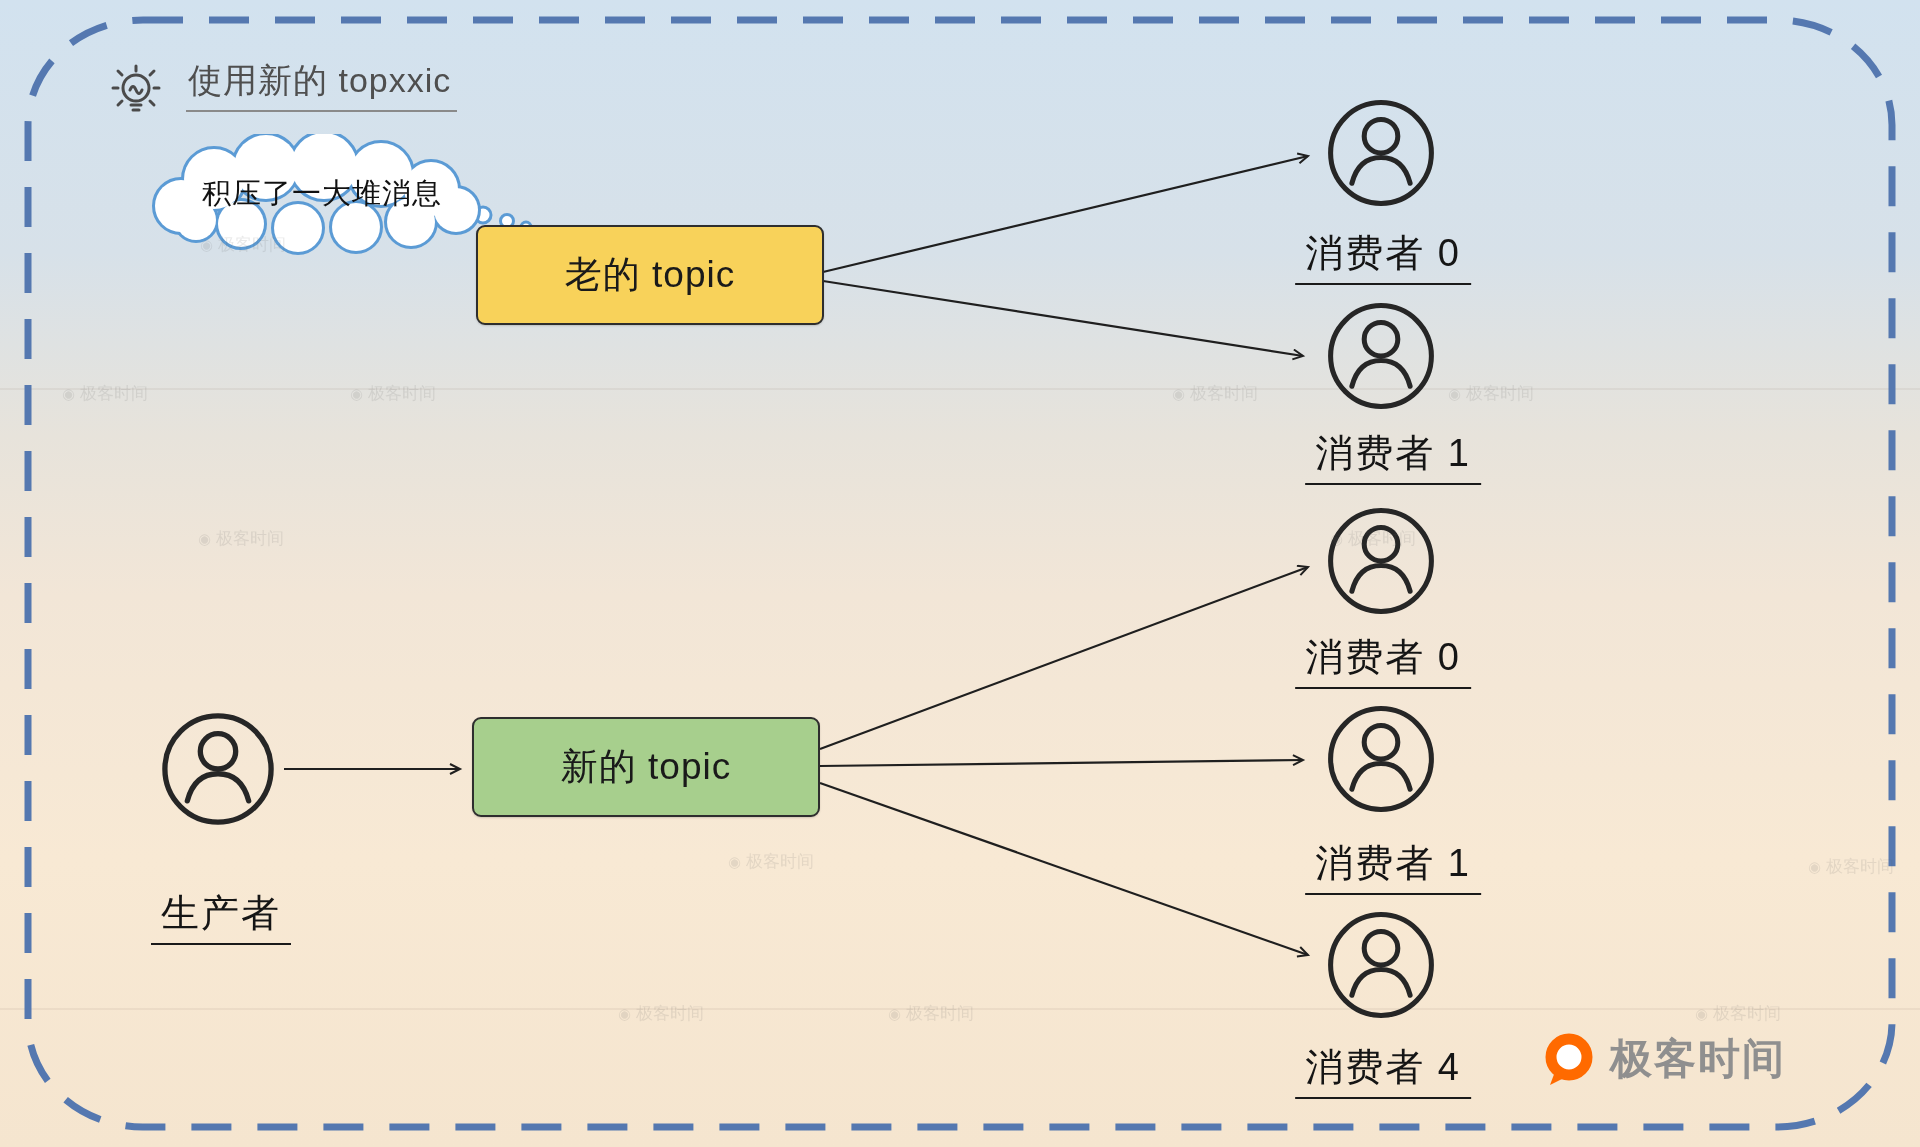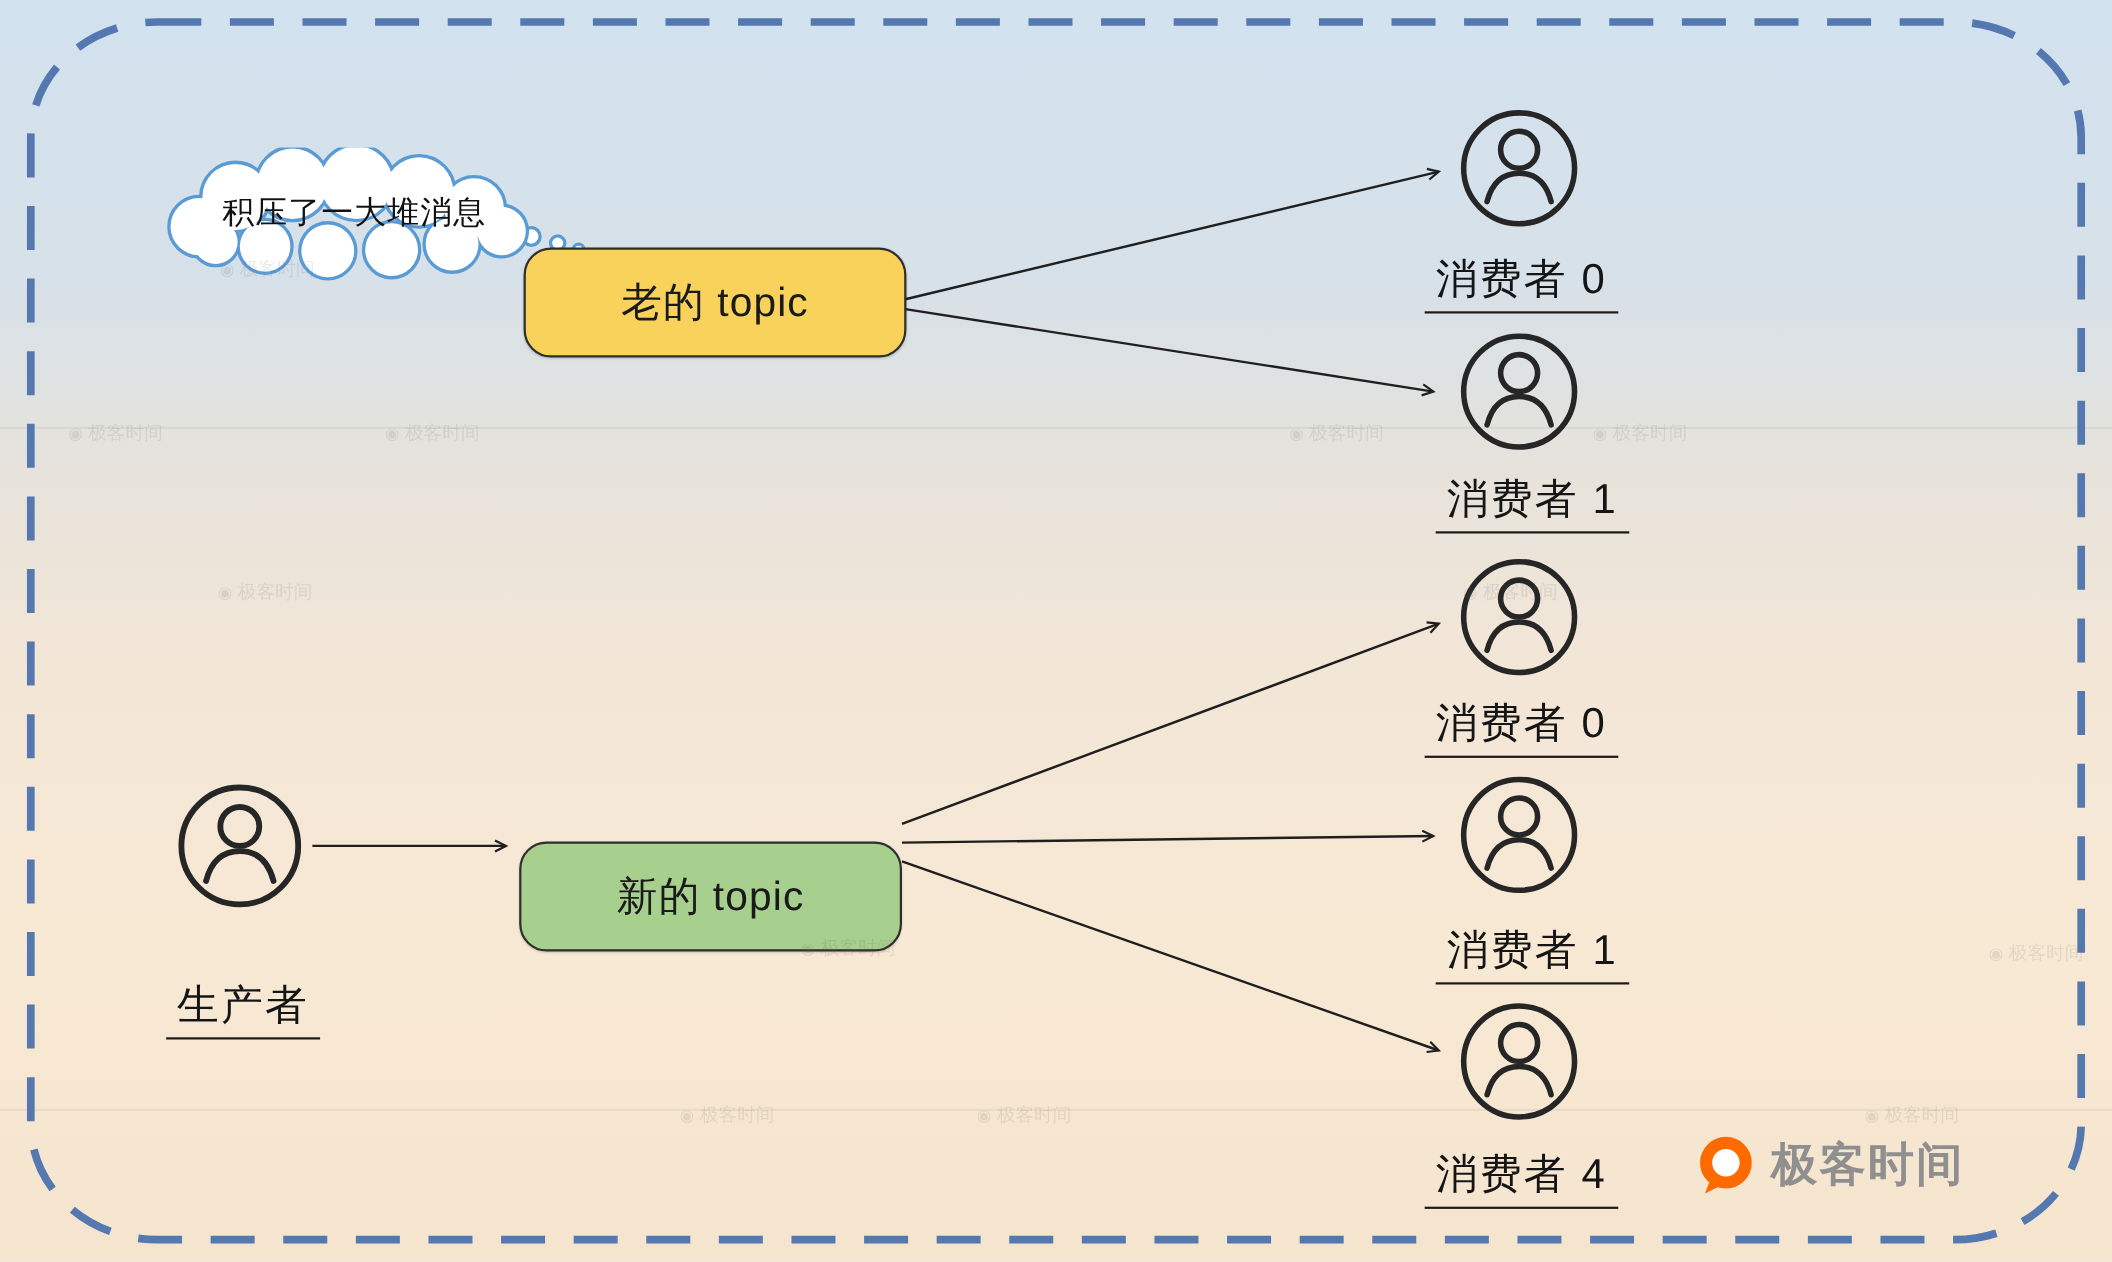--- a/index.html
+++ b/index.html
@@ -24,27 +24,27 @@
 
   .cloud{position:absolute;left:126px;top:134px;width:392px;height:122px;}
   .cloud svg{position:absolute;inset:0;}
   .cloud-text{
     position:absolute;left:0;right:0;top:40px;text-align:center;
     font-size:29px;color:#111;letter-spacing:1px;
   }
 
   .topic{
     position:absolute;width:344px;height:96px;
-    border:2.5px solid #2e2e2e;border-radius:25px;
+    border:2.5px solid #2e2e2e;border-radius:9px;
     display:flex;align-items:center;justify-content:center;
     font-size:37px;color:#1a1a1a;letter-spacing:1px;
     box-shadow:0 1px 2px rgba(0,0,0,0.15);
   }
   .topic.old{left:476px;top:225px;background:#F8D25A;}
-  .topic.new{left:472px;top:717px;background:#A7CF8D;margin-top:48px;}
+  .topic.new{left:472px;top:717px;background:#A7CF8D;}
 
   .person{position:absolute;stroke:#262626;}
   .label{
     position:absolute;transform:translateX(-50%);
     font-size:38px;color:#151515;letter-spacing:2px;
     border-bottom:2.5px solid #1a1a1a;padding:0 10px 4px 10px;white-space:nowrap;
   }
 
   .logo{position:absolute;left:1540px;top:1030px;display:flex;align-items:center;gap:12px;}
   .logo-text{font-size:42px;color:#8f8f8f;font-weight:600;letter-spacing:2px;}
@@ -90,20 +90,38 @@
     </g>
     <g stroke="#5B9BD5" stroke-width="3" fill="#ffffff">
       <circle cx="483" cy="215" r="8"></circle>
       <circle cx="507" cy="221" r="6.5"></circle>
       <circle cx="526" cy="227" r="5"></circle>
     </g>
   </svg>
 
   <div class="layer">
 
+    <div class="hint">
+      <svg width="64" height="64" viewBox="0 0 64 64">
+        <g stroke="#4a4a4a" stroke-width="3" fill="none" stroke-linecap="round">
+          <circle cx="32" cy="30" r="13"></circle>
+          <path d="M26,32 q3,-7 6,0 q3,7 6,0"></path>
+          <line x1="27" y1="47" x2="37" y2="47"></line>
+          <line x1="29" y1="52" x2="35" y2="52"></line>
+          <line x1="32" y1="8" x2="32" y2="13"></line>
+          <line x1="14" y1="30" x2="9" y2="30"></line>
+          <line x1="55" y1="30" x2="50" y2="30"></line>
+          <line x1="18" y1="17" x2="14" y2="13"></line>
+          <line x1="46" y1="17" x2="50" y2="13"></line>
+          <line x1="18" y1="43" x2="14" y2="47"></line>
+          <line x1="46" y1="43" x2="50" y2="47"></line>
+        </g>
+      </svg>
+      <span class="hint-title">使用新的 topxxic</span>
+    </div>
 
     <div class="cloud">
       <svg viewBox="0 0 392 122" width="392" height="122">
         <g stroke="#5B9BD5" stroke-width="6" fill="#ffffff">
           <circle cx="55" cy="72" r="26"></circle>
             <circle cx="88" cy="45" r="30"></circle>
           <circle cx="140" cy="33" r="32"></circle>
             <circle cx="198" cy="32" r="33"></circle>
           <circle cx="255" cy="40" r="31"></circle>
             <circle cx="305" cy="55" r="27"></circle>

